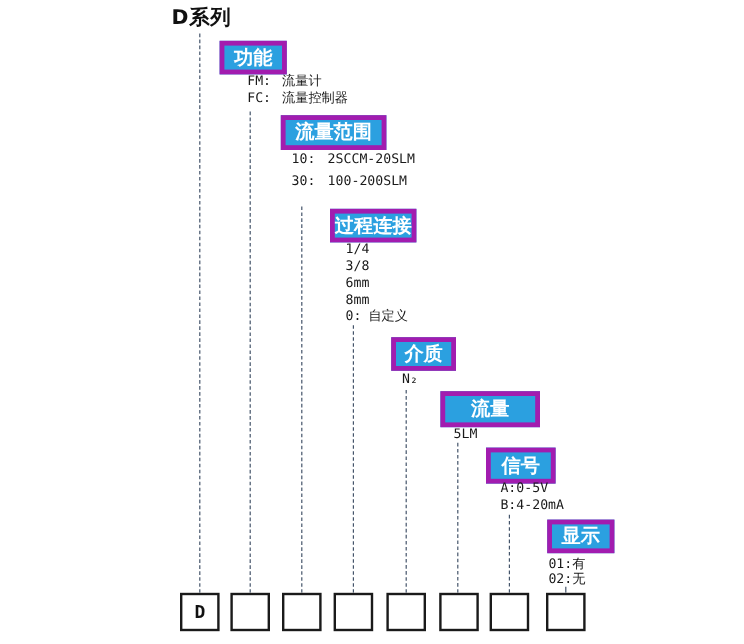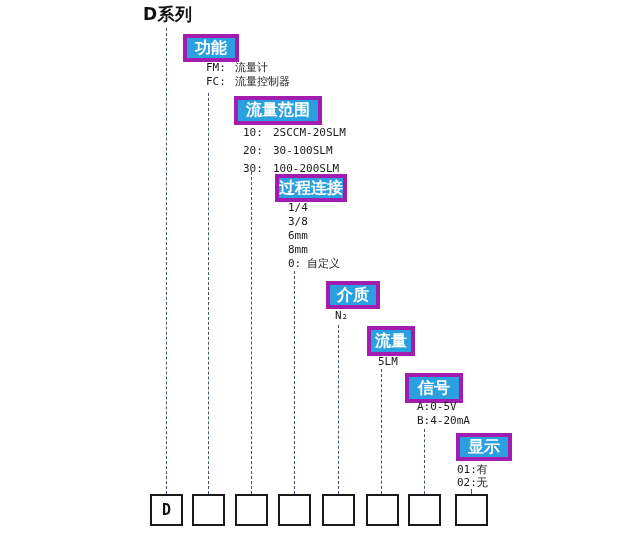--- a/index.html
+++ b/index.html
@@ -101,24 +101,20 @@
 
   <div class="hbox" style="left:234px; top:96px; width:88px; height:29px;">
     <span>流量范围</span>
   </div>
   <div class="opts o2" style="left:243px; top:124px;">
     <div class="opt">
       <span class="code">10:</span>
       <span class="desc">2SCCM-20SLM</span>
     </div>
     <div class="opt">
-      <span class="code">20:</span>
-      <span class="desc">30-100SLM</span>
-    </div>
-    <div class="opt">
       <span class="code">30:</span>
       <span class="desc">100-200SLM</span>
     </div>
   </div>
 
   <div class="hbox" style="left:275px; top:174px; width:72px; height:28px;">
     <span>过程连接</span>
   </div>
   <div class="opts o3" style="left:288px; top:201px;">
     <div class="opt">
@@ -146,21 +142,21 @@
   <div class="hbox" style="left:326px; top:281px; width:54px; height:28px;">
     <span>介质</span>
   </div>
   <div class="opts o4" style="left:335px; top:309px;">
     <div class="opt">
       <span class="code">N₂</span>
       <span class="desc"></span>
     </div>
   </div>
 
-  <div class="hbox" style="left:367px; top:326px; width:48px; height:30px;">
+  <div class="hbox" style="left:367px; top:326px; width:83px; height:30px;">
     <span>流量</span>
   </div>
   <div class="opts o5" style="left:378px; top:355px;">
     <div class="opt">
       <span class="code">5LM</span>
       <span class="desc"></span>
     </div>
   </div>
 
   <div class="hbox" style="left:405px; top:373px; width:58px; height:30px;">

